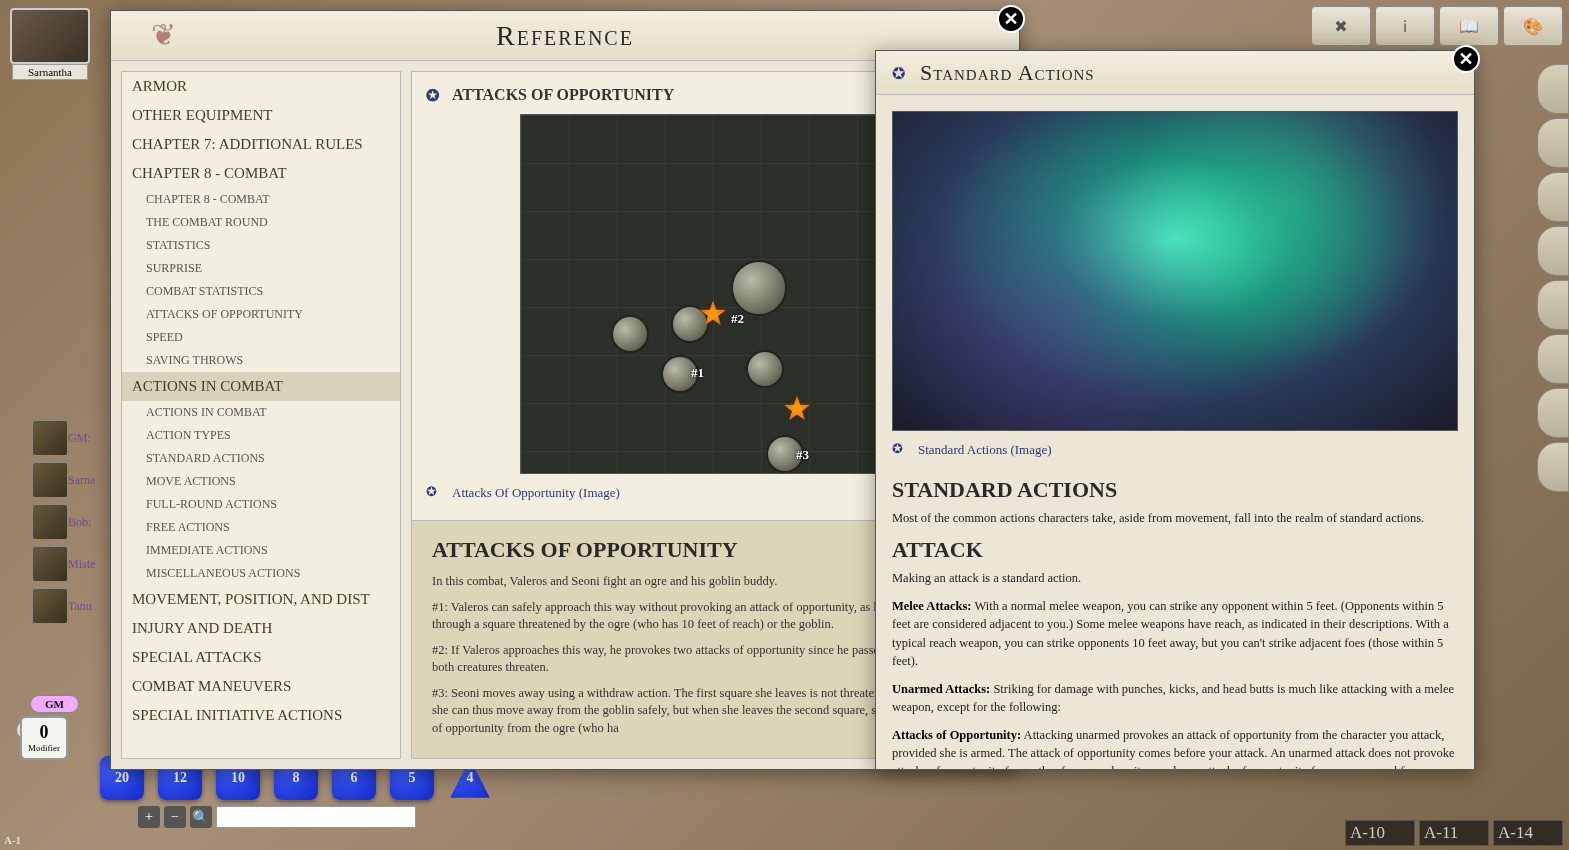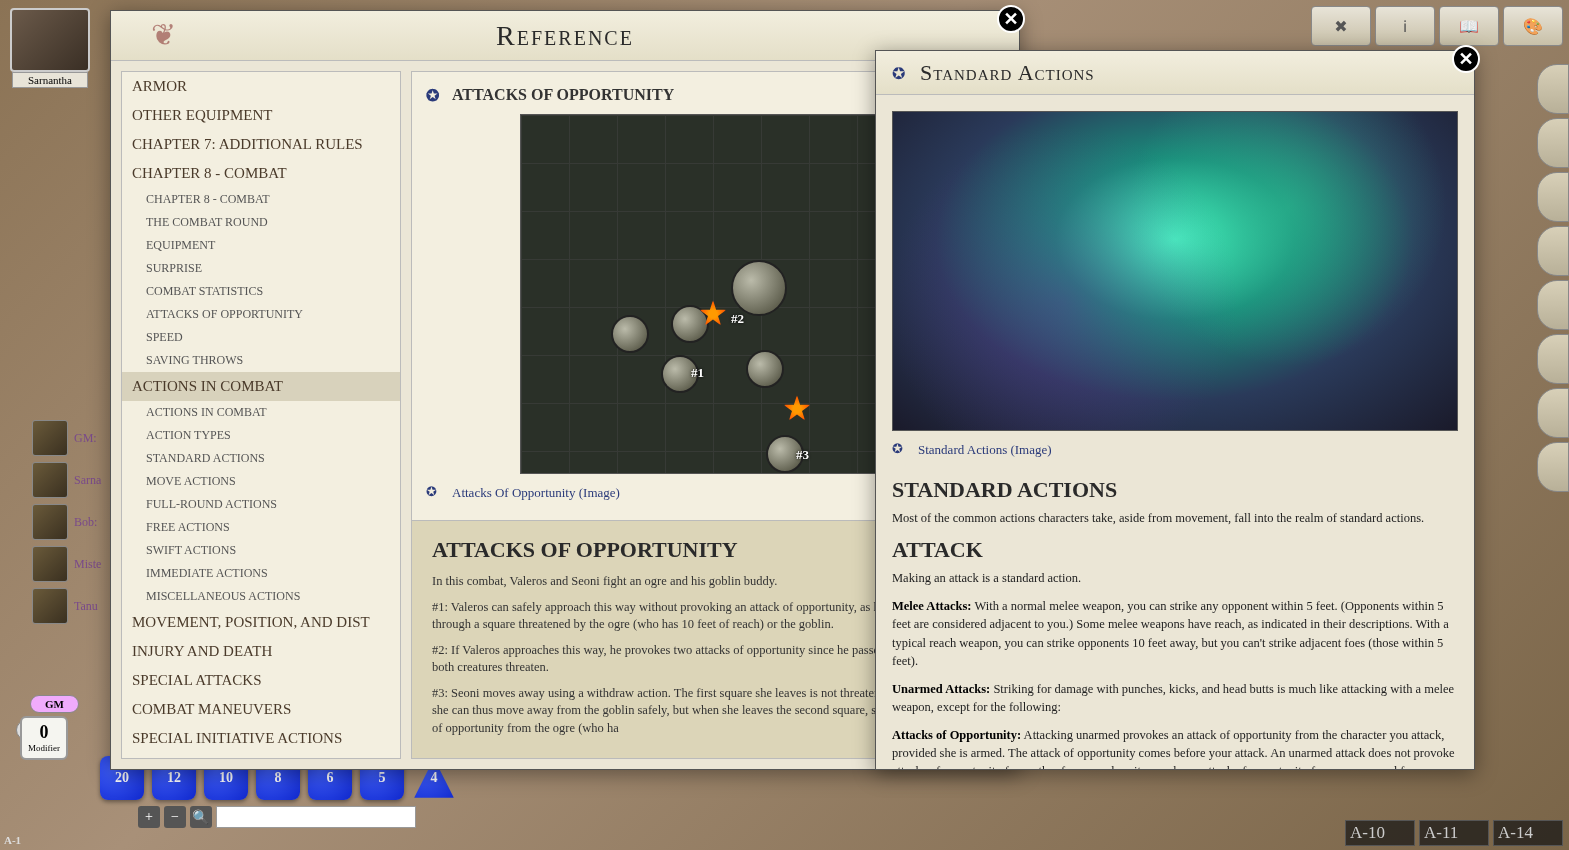--- a/index.html
+++ b/index.html
@@ -9,37 +9,37 @@
   background: #3a3530;
   overflow: hidden;
   position: relative;
 }
 .desktop-bg {
   position: absolute; inset: 0;
   background: linear-gradient(135deg, #8b7355 0%, #a89078 40%, #7a6548 100%);
 }
 .portrait-tl {
   position: absolute; top: 8px; left: 10px;
-  width: 80px; height: 64px;
+  width: 80px; height: 56px;
   background: linear-gradient(135deg, #6b5a4a, #3a2f25);
   border: 2px solid #ccc;
   border-radius: 4px;
 }
 .portrait-tl .name-tag {
   position: absolute; bottom: -18px; left: 0; right: 0;
   text-align: center; font-size: 11px;
   background: #e8e4d8; border: 1px solid #999;
   padding: 1px 0;
 }
 .player-list {
   position: absolute; left: 32px; top: 420px;
   display: flex; flex-direction: column; gap: 6px;
 }
 .player-row {
-  display: flex; align-items: center; gap: 6px;
+  display: flex; align-items: center; 
   font-size: 12px; color: #7a4a8a;
 }
 .player-row .av {
   width: 36px; height: 36px;
   background: linear-gradient(135deg,#6a5a3a,#3a3020);
   border: 1px solid #888; border-radius: 3px;
 }
 .gm-badge {
   position: absolute; left: 30px; top: 695px;
   background: #f0abfc; border: 1px solid #888;
@@ -56,21 +56,21 @@
 .modifier-box .num { font-size: 18px; font-weight: bold; }
 .modifier-box .lbl { font-size: 9px; }
 .gear-tl {
   position: absolute; left: 16px; top: 720px;
   width: 20px; height: 20px;
   background: #ddd; border: 1px solid #888; border-radius: 50%;
   display:flex;align-items:center;justify-content:center;font-size:11px;
 }
 .dice-tray {
   position: absolute; left: 100px; bottom: 50px;
-  display: flex; align-items: flex-end; gap: 8px;
+  display: flex; align-items: flex-end; gap: 14px;
 }
 .die {
   width: 44px; height: 44px;
   background: radial-gradient(circle at 30% 30%, #4060ff, #1028cc);
   border-radius: 8px;
   display: flex; align-items: center; justify-content: center;
   color: #fff; font-weight: bold; font-size: 14px;
   box-shadow: 0 2px 4px rgba(0,0,0,0.4);
 }
 .die.d4 { clip-path: polygon(50% 5%, 95% 95%, 5% 95%); }
@@ -387,34 +387,33 @@
   </div>
   <div class="close-x">✕</div>
   <div class="body">
     <div class="nav-panel">
       <div class="nav-item top">ARMOR</div>
       <div class="nav-item top">OTHER EQUIPMENT</div>
       <div class="nav-item top">CHAPTER 7: ADDITIONAL RULES</div>
       <div class="nav-item top">CHAPTER 8 - COMBAT</div>
       <div class="nav-item sub">CHAPTER 8 - COMBAT</div>
       <div class="nav-item sub">THE COMBAT ROUND</div>
-      <div class="nav-item sub">EQUIPMENT</div>
+      <div class="nav-item sub">STATISTICS</div>
       <div class="nav-item sub">SURPRISE</div>
       <div class="nav-item sub">COMBAT STATISTICS</div>
       <div class="nav-item sub">ATTACKS OF OPPORTUNITY</div>
       <div class="nav-item sub">SPEED</div>
       <div class="nav-item sub">SAVING THROWS</div>
       <div class="nav-item top selected">ACTIONS IN COMBAT</div>
       <div class="nav-item sub">ACTIONS IN COMBAT</div>
       <div class="nav-item sub">ACTION TYPES</div>
       <div class="nav-item sub">STANDARD ACTIONS</div>
       <div class="nav-item sub">MOVE ACTIONS</div>
       <div class="nav-item sub">FULL-ROUND ACTIONS</div>
       <div class="nav-item sub">FREE ACTIONS</div>
-      <div class="nav-item sub">SWIFT ACTIONS</div>
       <div class="nav-item sub">IMMEDIATE ACTIONS</div>
       <div class="nav-item sub">MISCELLANEOUS ACTIONS</div>
       <div class="nav-item top">MOVEMENT, POSITION, AND DIST</div>
       <div class="nav-item top">INJURY AND DEATH</div>
       <div class="nav-item top">SPECIAL ATTACKS</div>
       <div class="nav-item top">COMBAT MANEUVERS</div>
       <div class="nav-item top">SPECIAL INITIATIVE ACTIONS</div>
     </div>
     <div class="content-panel">
       <h2 class="sec">

